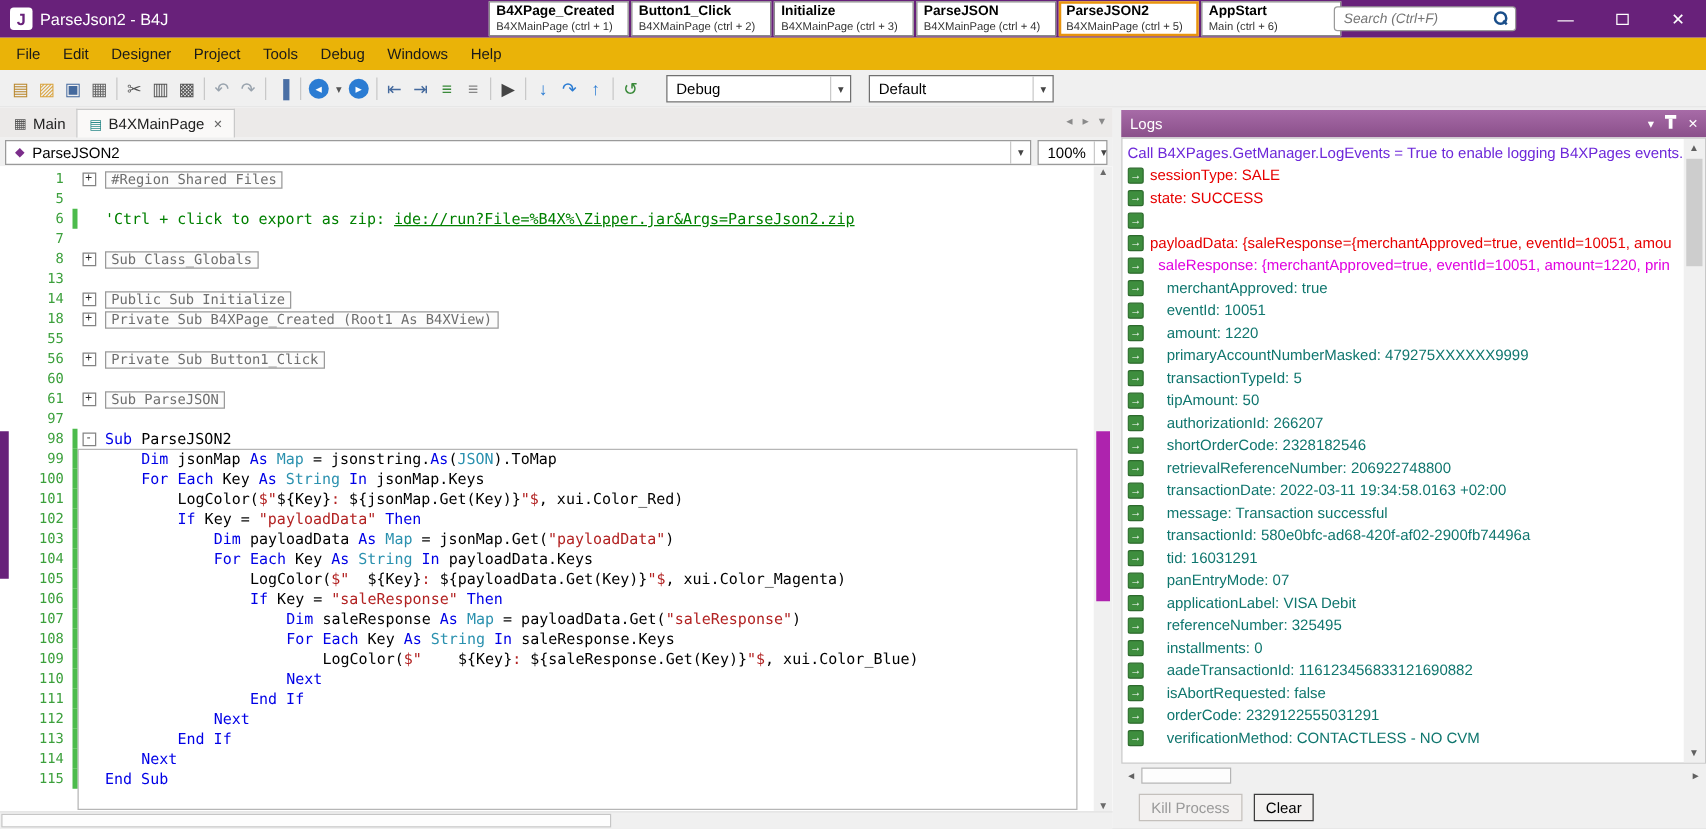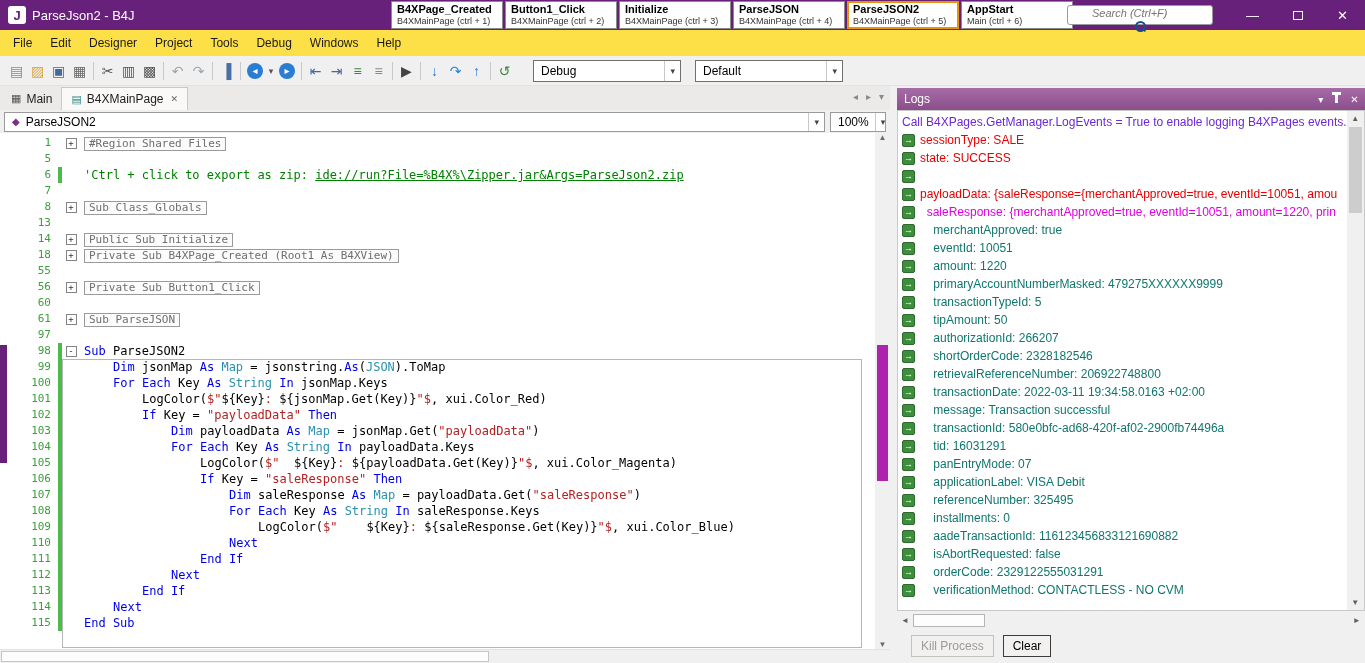--- a/index.html
+++ b/index.html
@@ -11,32 +11,32 @@
   .titlebar{position:relative;height:30px;background:#68217A;display:flex;align-items:center;color:#fff;}
   .app-icon{width:18px;height:18px;margin:0 6px 0 8px;border-radius:3px;background:#fff;color:#68217A;
             font-weight:bold;font-size:13px;display:flex;align-items:center;justify-content:center;}
   .win-title{font-size:13px;white-space:nowrap;}
   .bookmarks{position:absolute;left:363px;top:1px;display:flex;gap:2px;margin-left:28px;}
   .bookmark{width:112px;height:28px;background:#fff;color:#000;border:1px solid #8a8a8a;padding:1px 5px;cursor:default;}
   .bookmark.active{border:2px solid #E8930C;padding:0 4px;}
   .bm-name{font-size:11px;font-weight:bold;line-height:13px;white-space:nowrap;overflow:hidden;}
   .bm-sub{font-size:9px;color:#333;line-height:11px;white-space:nowrap;overflow:hidden;}
   .search-box{position:absolute;right:152px;top:5px;width:146px;height:20px;background:#fff;border:1px solid #9a9a9a;
-              border-radius:3px;display:flex;align-items:center;padding:0 5px;flex-direction:column;}
+              border-radius:3px;display:flex;align-items:center;padding:0 5px;}
   .search-input{flex:1;border:none;outline:none;background:transparent;font-style:italic;color:#6b6b6b;
                 font-size:11px;font-family:"Liberation Sans",sans-serif;width:100px;}
   .magnifier{position:relative;width:14px;height:14px;flex:none;}
   .magnifier::before{content:"";position:absolute;left:2px;top:1px;width:7px;height:7px;border:2px solid #1A4E8A;border-radius:50%;}
   .magnifier::after{content:"";position:absolute;left:9px;top:9px;width:4px;height:2px;background:#1A4E8A;transform:rotate(45deg);}
   .win-controls{position:absolute;right:0;top:0;height:30px;display:flex;}
   .win-btn{width:45px;height:30px;display:flex;align-items:center;justify-content:center;font-size:13px;color:#fff;}
   .max-box{width:10px;height:9px;border:1px solid #fff;}
 
   
-  .menubar{height:26px;background:#fde047;display:flex;align-items:center;padding-left:4px;}
+  .menubar{height:26px;background:#eab308;display:flex;align-items:center;padding-left:4px;}
   .menu-item{padding:4px 9px;color:#1a1a1a;cursor:default;}
   .toolbar{height:30px;background:#F0F0F0;display:flex;align-items:center;padding-left:6px;border-bottom:1px solid #E3E3E3;}
   .tb-icon{width:21px;height:22px;display:flex;align-items:center;justify-content:center;font-size:14px;cursor:default;}
   .tb-icon.small{width:10px;font-size:9px;}
   .tb-sep{width:1px;height:18px;background:#C8C8C8;margin:0 3px;}
   .tb-circle{width:16px;height:16px;margin:0 3px;border-radius:50%;background:#2B7CD3;color:#fff;font-size:10px;
              display:flex;align-items:center;justify-content:center;cursor:default;}
   .combo{height:22px;background:#fff;border:1px solid #707070;display:flex;align-items:center;
          justify-content:space-between;padding:0 0 0 7px;font-size:12px;cursor:default;}
   .combo .caret{font-size:9px;color:#444;padding:0 5px;border-left:1px solid #c9c9c9;height:100%;

